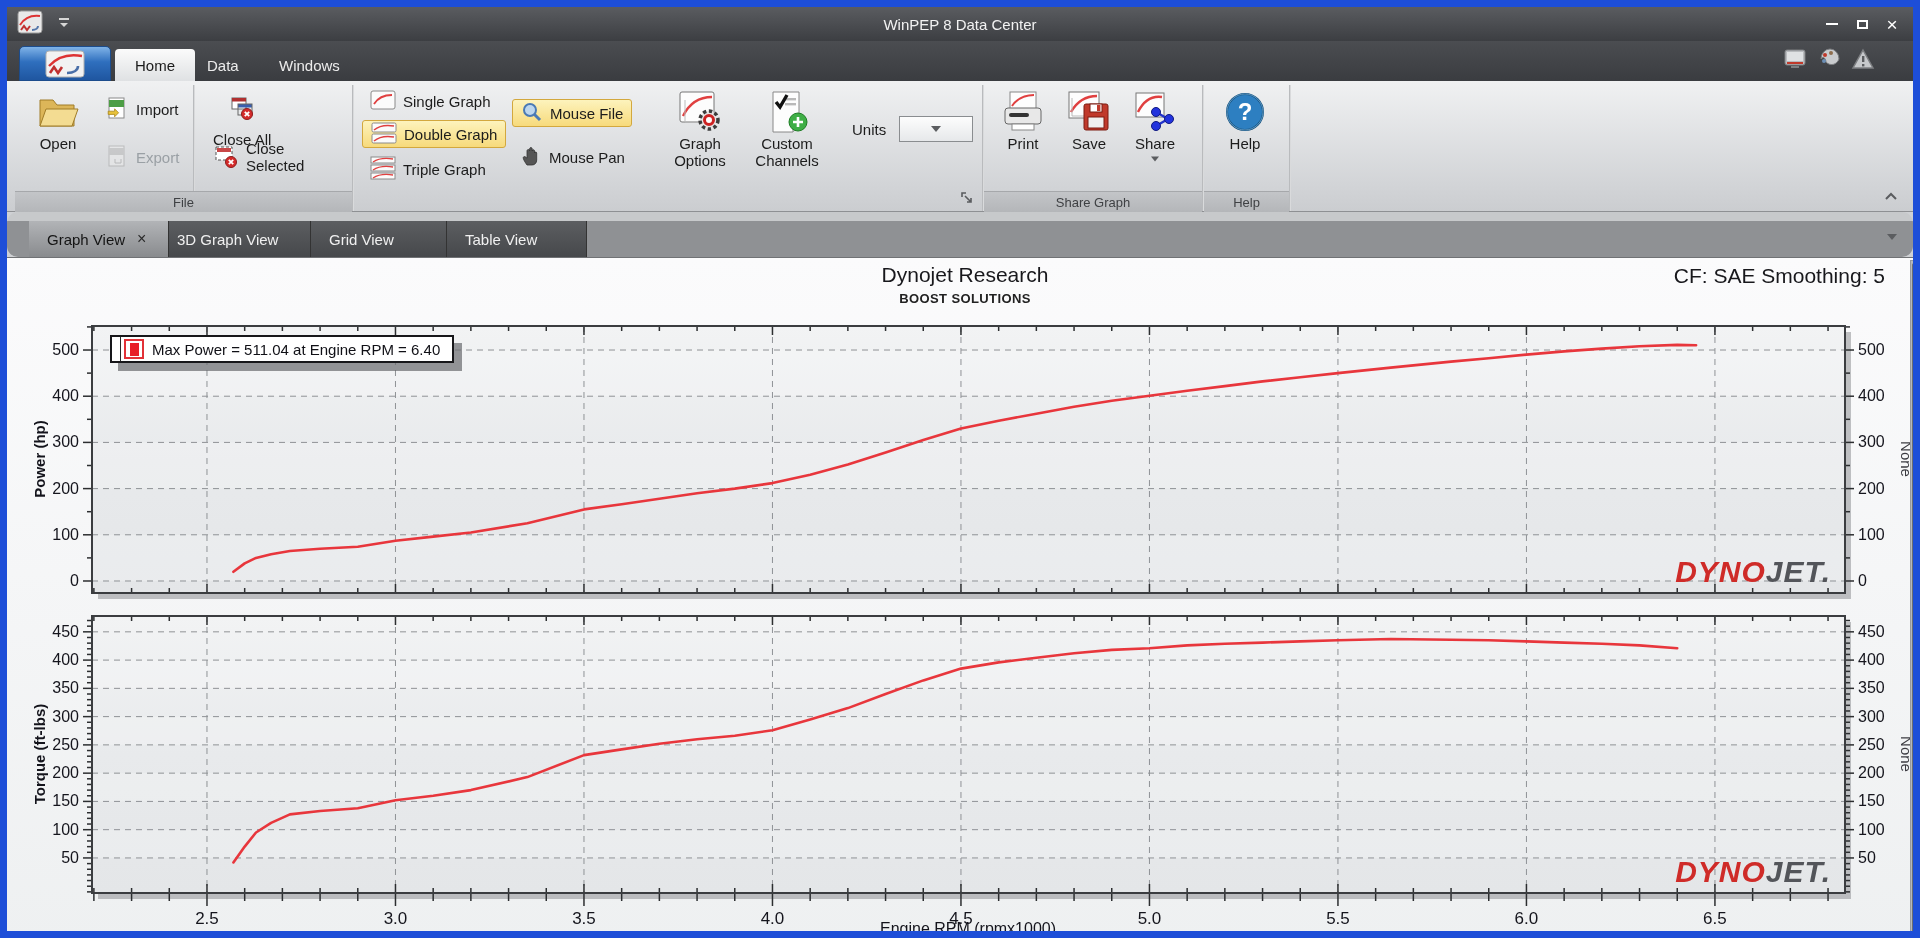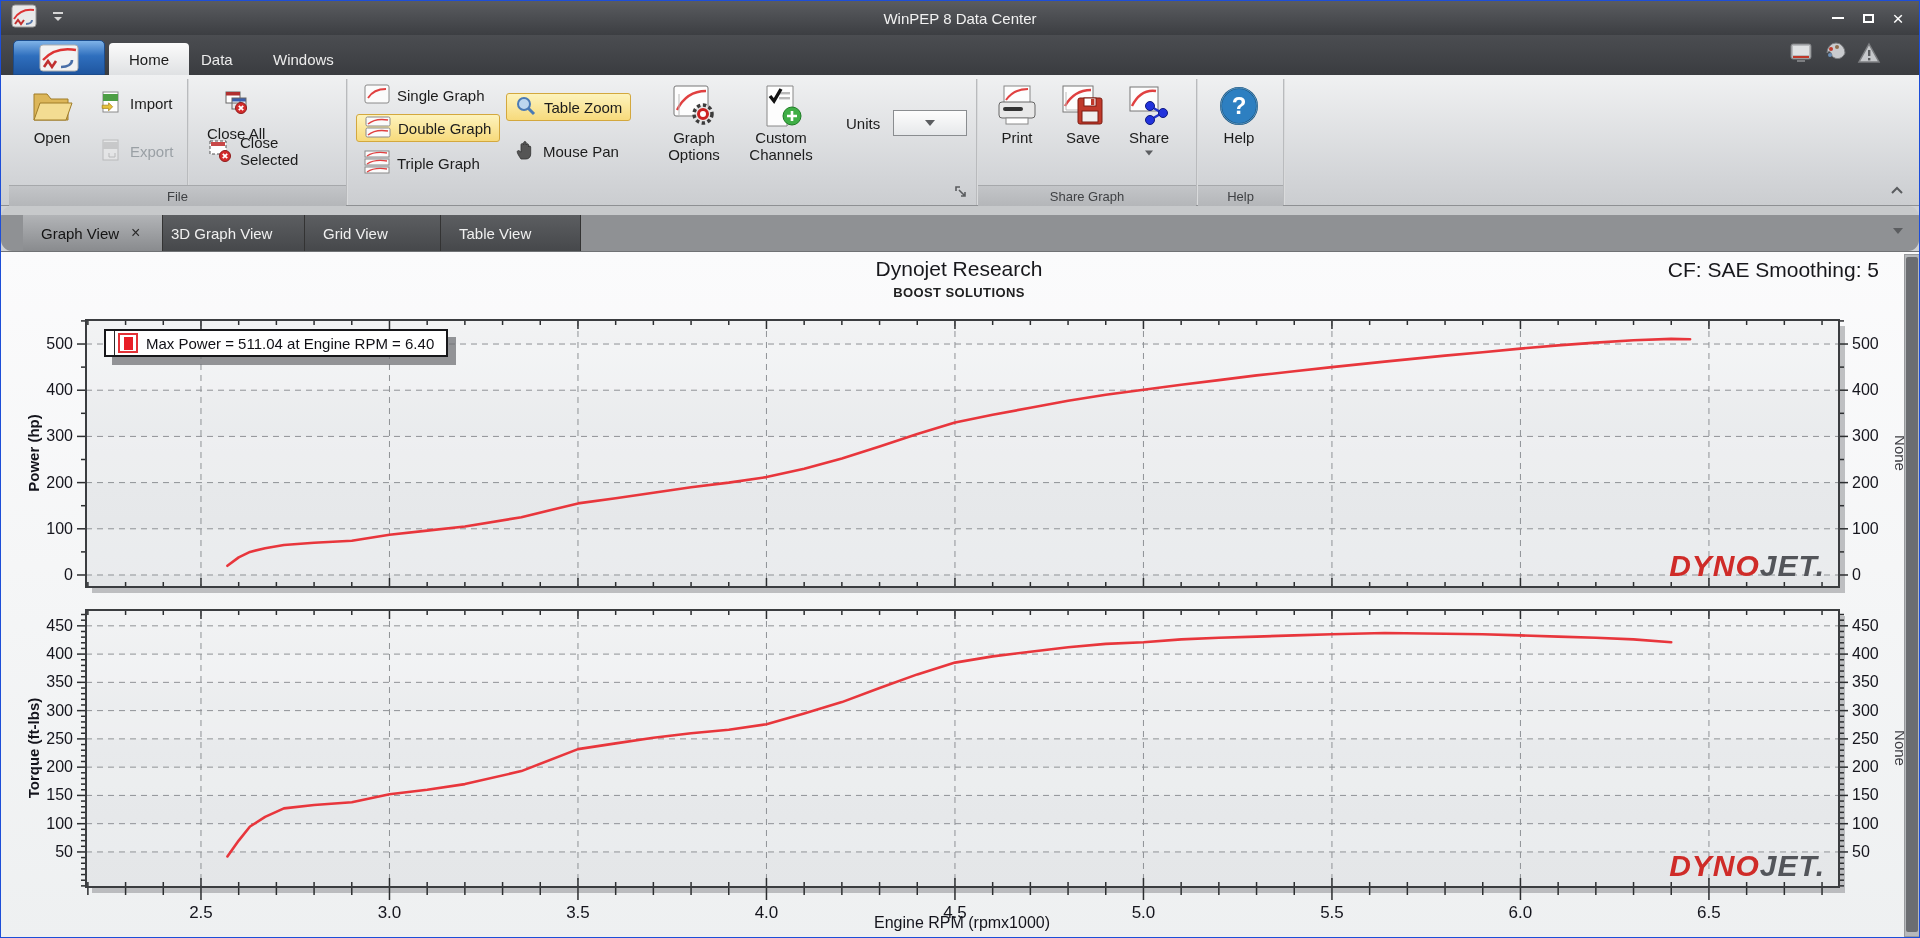--- a/index.html
+++ b/index.html
@@ -1,19 +1,19 @@
 <!DOCTYPE html>
 <html><head>
 <meta charset="utf-8">
 <style>
   html,body{margin:0;padding:0;background:#2c2c2e;}
   *{box-sizing:border-box;}
   .app{position:relative;width:1920px;height:938px;overflow:hidden;
        font-family:"Liberation Sans",sans-serif;color:#1c1c1c;
-       border:1px solid #1d4ed8;background:#cfd1d4;}
+       border:7px solid #1d4ed8;background:#cfd1d4;}
   
   .titlebar{position:absolute;left:0;top:0;width:100%;height:34px;
     background:linear-gradient(#5a5c60,#3c3e42);display:flex;align-items:center;}
   .titlebar .apptitle{position:absolute;left:0;right:0;text-align:center;
     color:#f2f2f2;font-size:15px;pointer-events:none;}
   .qat{display:flex;align-items:center;gap:14px;padding-left:10px;z-index:2;}
   .winbtns{position:absolute;right:6px;top:0;height:34px;display:flex;align-items:center;z-index:2;}
   .winbtn{width:30px;height:26px;display:flex;align-items:center;justify-content:center;color:#fff;}
   .winbtn .bar{width:12px;height:2px;background:#fff;}
   .winbtn .box{width:11px;height:9px;border:2px solid #fff;}
@@ -257,21 +257,21 @@
         <span>Triple Graph</span>
       </div>
 
       <div class="rbtn-small selected" style="left:158px;top:18px;">
         <span>
           <svg width="22" height="22" viewBox="0 0 22 22">
               <circle cx="9" cy="9" r="6" fill="#bcd6ee" stroke="#4a7ab5" stroke-width="2"></circle>
               <line x1="13.5" y1="13.5" x2="19" y2="19" stroke="#4a7ab5" stroke-width="3"></line>
             </svg>
         </span>
-        <span>Table Zoom</span>
+        <span>Mouse File</span>
       </div>
       <div class="rbtn-small" style="left:158px;top:62px;">
         <span>
           <svg width="22" height="22" viewBox="0 0 22 22">
               <path d="M7 20 c-2.5-3.5-4.5-7-3.5-8 1-1 2.3 0 3.5 1.2 V6 c0-2 2.6-2 2.6 0 v-2 c0-2 2.6-2 2.6 0 v2 c0-1.7 2.3-1.7 2.3 0 v2 c0-1.3 2.2-1.3 2.2 0 v7 c0 3-2 5-4.8 5z" fill="#555" stroke="#333" stroke-width=".8"></path>
             </svg>
         </span>
         <span>Mouse Pan</span>
       </div>
 

